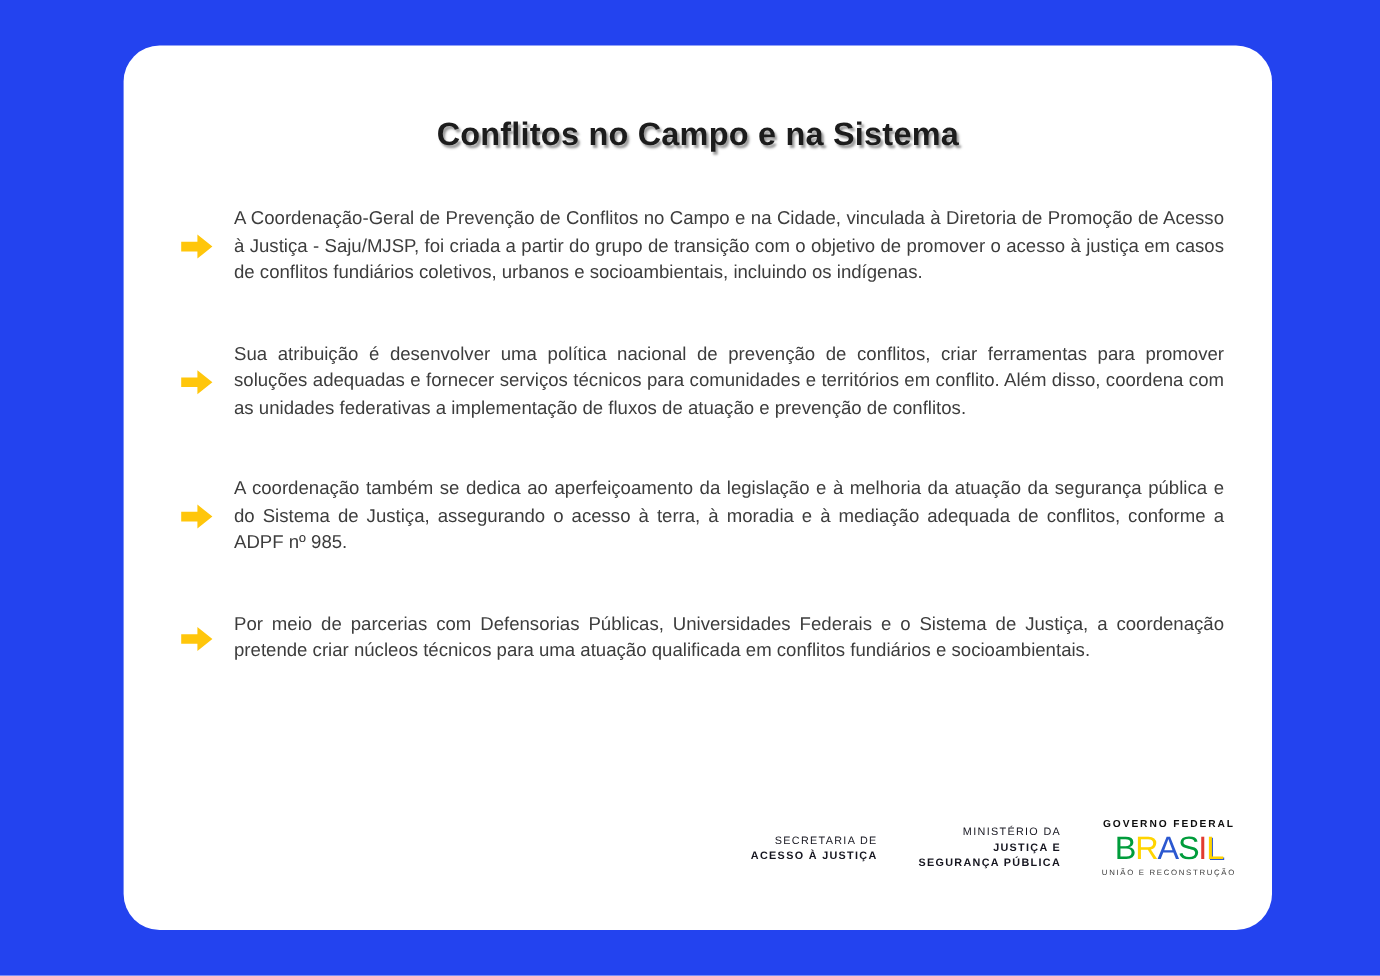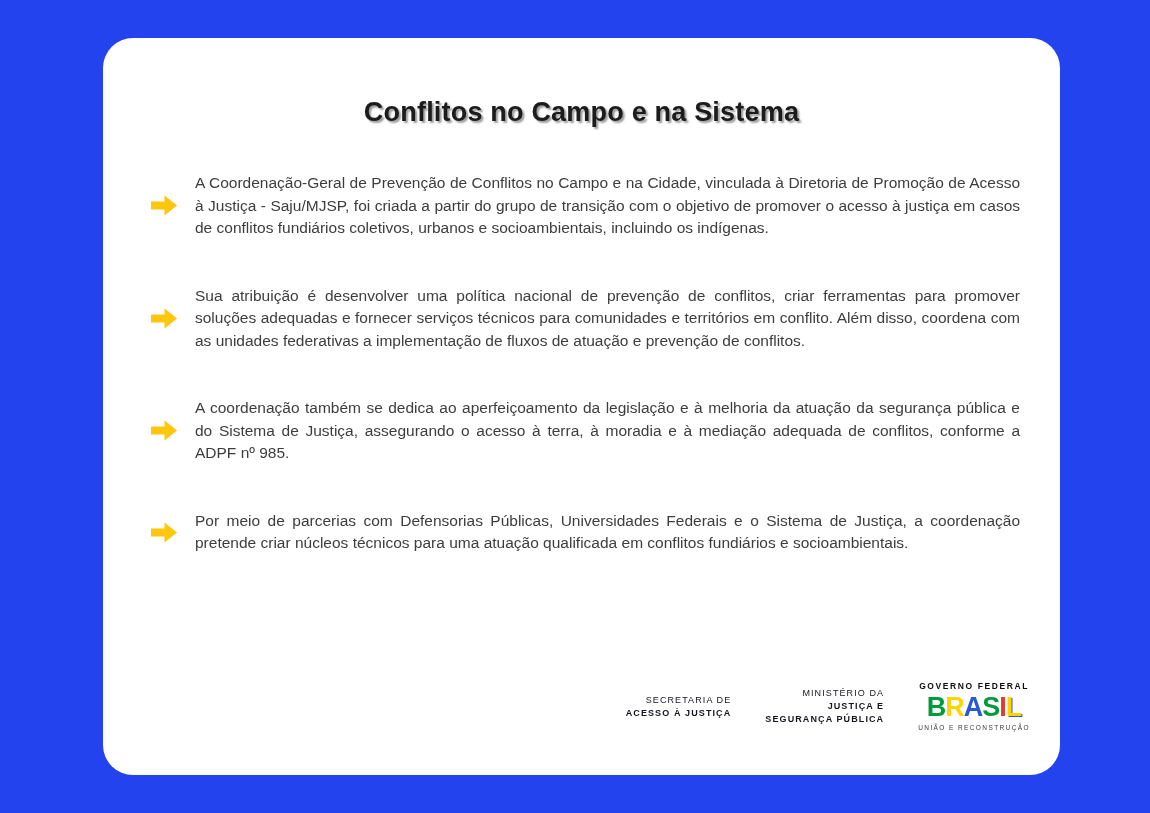--- a/index.html
+++ b/index.html
@@ -72,21 +72,21 @@
   }
   .gov-sig .sig-line       { font-size: 9px; letter-spacing: 1.1px; line-height: 13px; font-weight: 400; }
   .gov-sig .sig-line.bold  { font-weight: 700; }
 
   .brasil-logo { text-align: center; }
   .brasil-top {
     font-size: 8.5px; font-weight: 700; color: #0d0d0d;
     letter-spacing: 1.6px; line-height: 12px;
   }
   .brasil-word {
-    font-size: 27px; font-weight: 700;
+    font-size: 27px; font-weight: 400;
     letter-spacing: -1px;
     line-height: 30px;
     font-family: "Liberation Sans", sans-serif;
   }
   .brasil-letter:nth-child(1) { color: #009C3B; }
   .brasil-letter:nth-child(2) { color: #FFD400; }
   .brasil-letter:nth-child(3) { color: #2B58D0; }
   .brasil-letter:nth-child(4) { color: #009C3B; }
   .brasil-letter:nth-child(5) { color: #E23B30; }
   .brasil-letter:nth-child(6) { color: #FFD400; text-shadow: 1px 1px 0 #2B58D0; }

